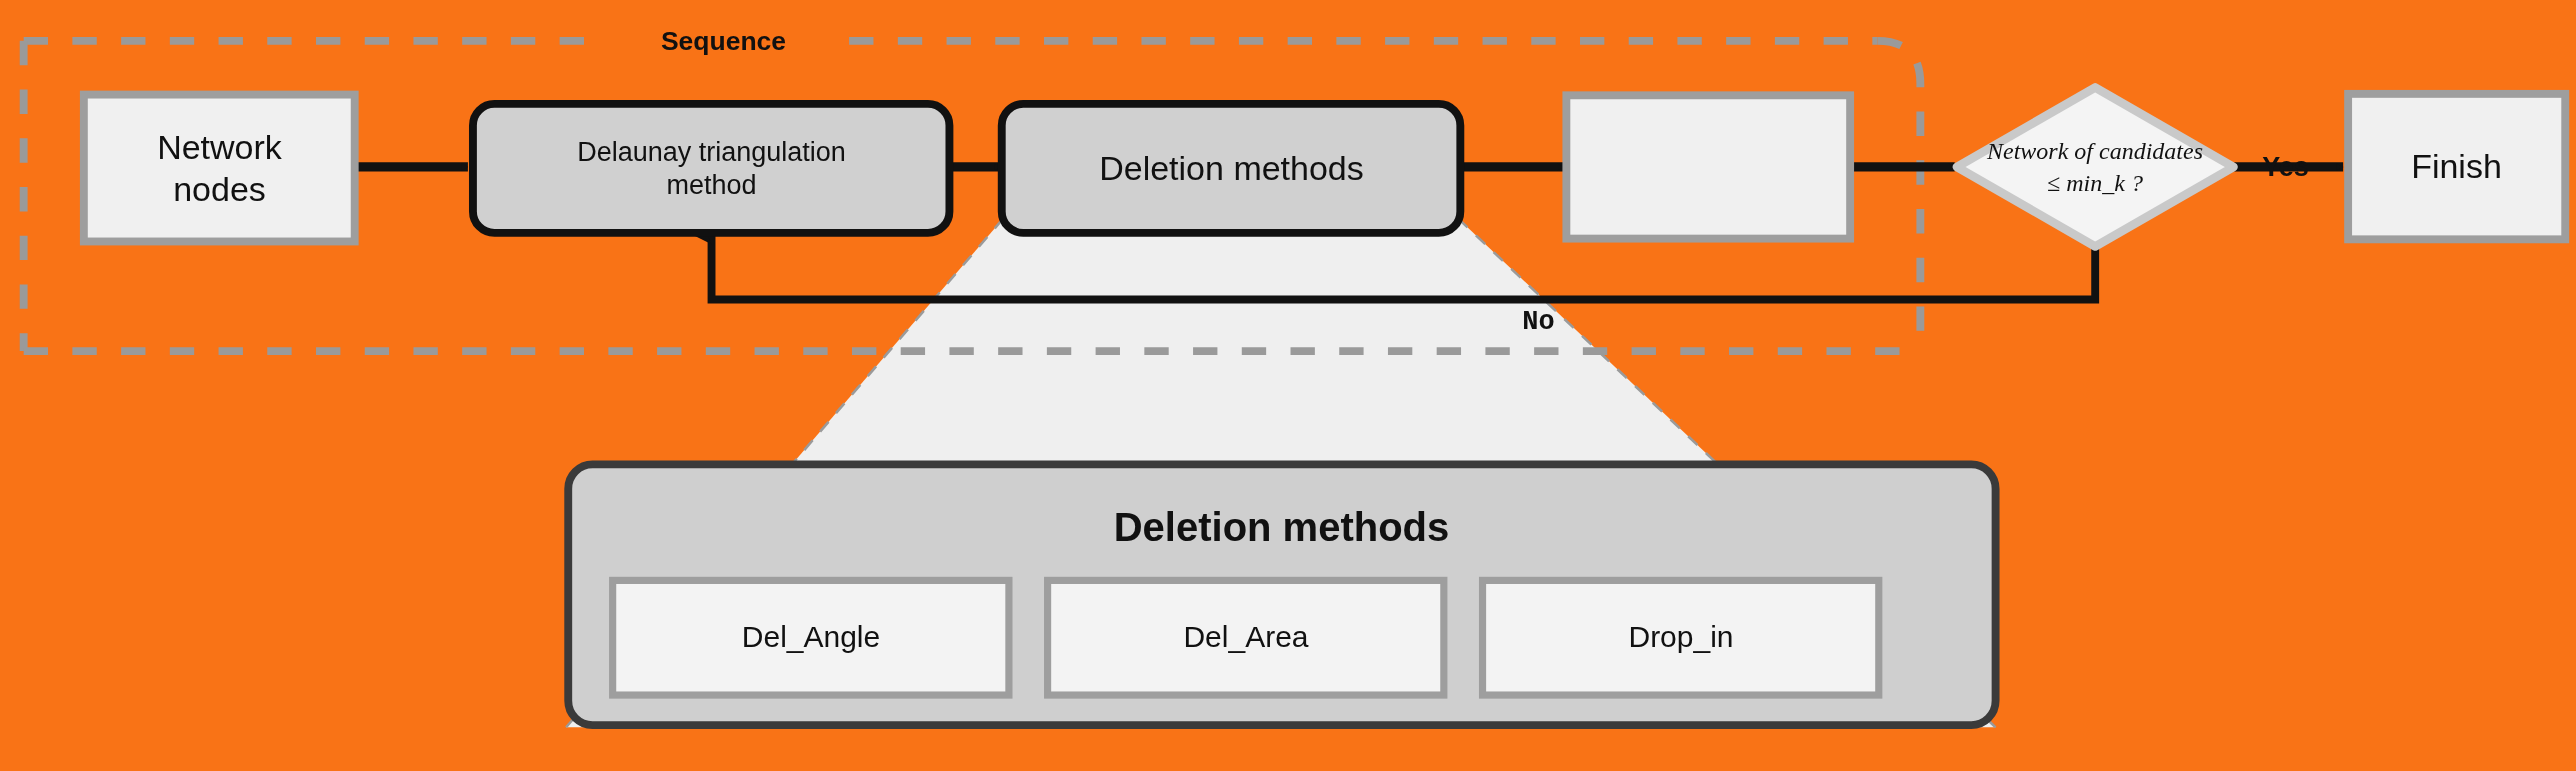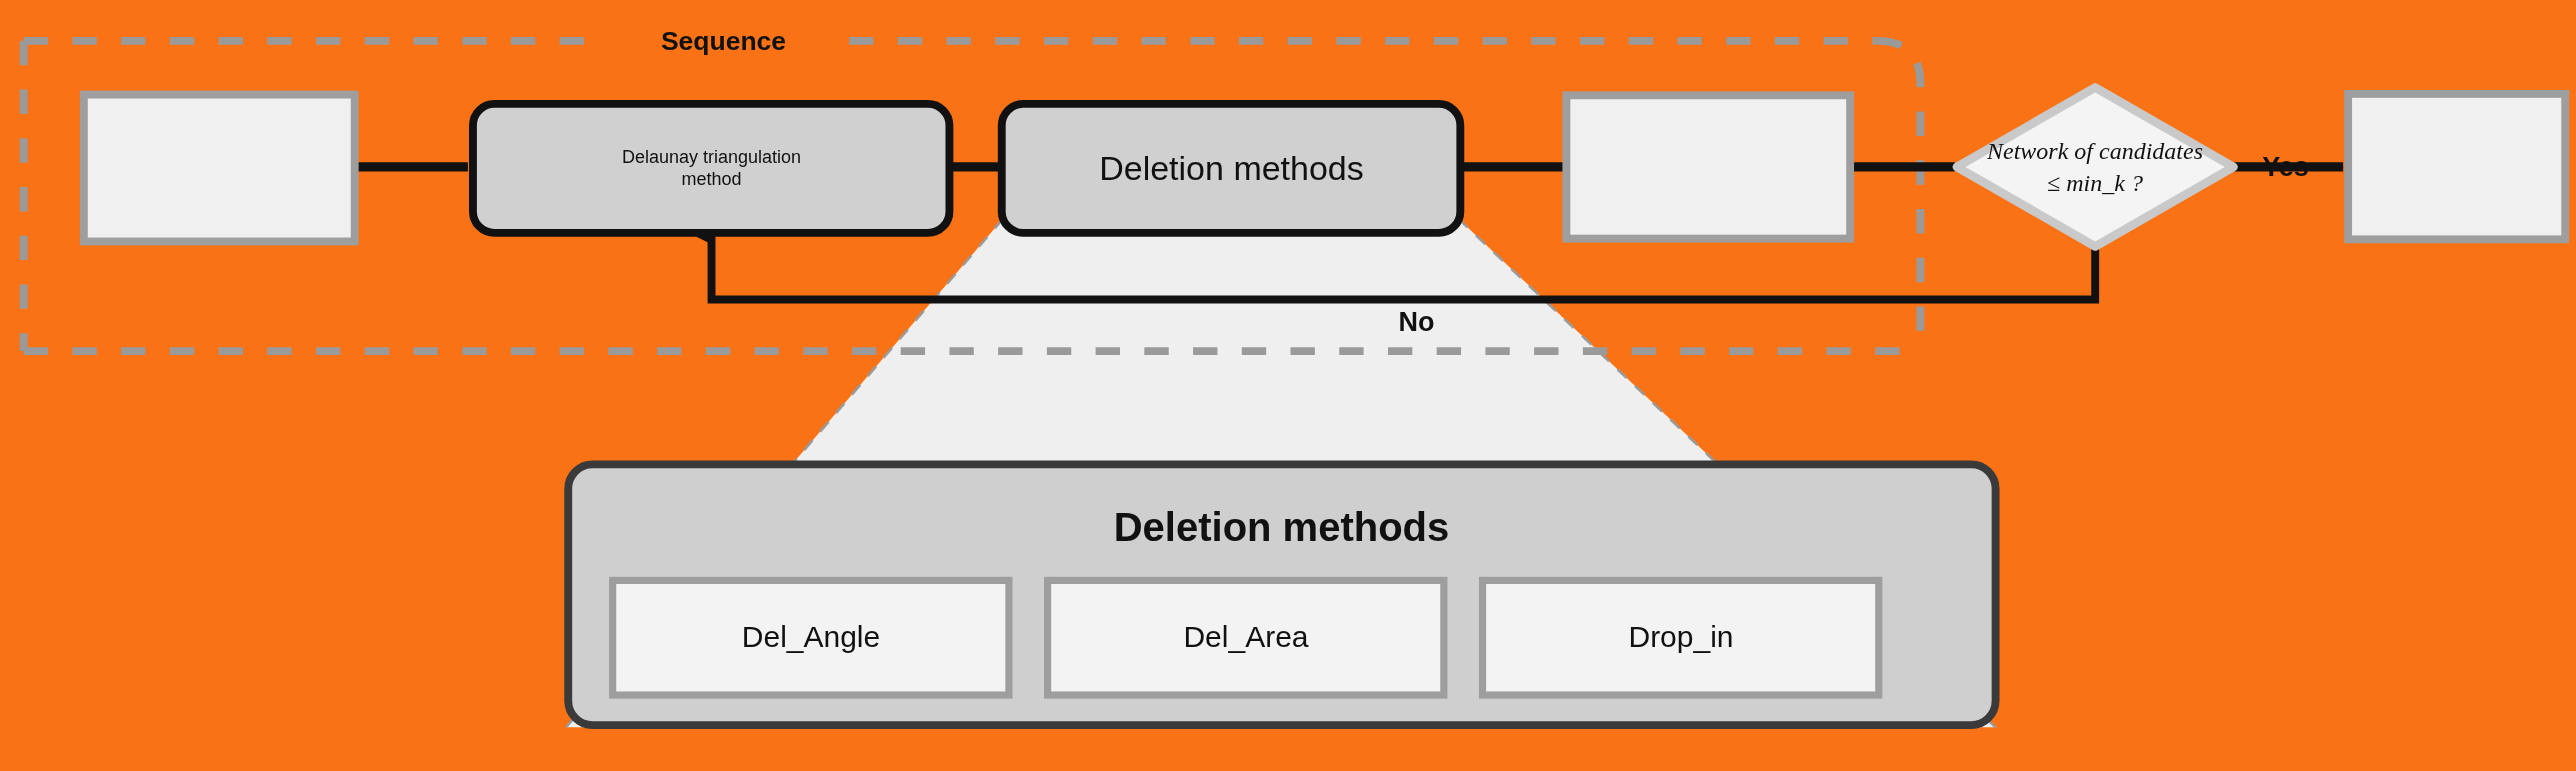--- a/index.html
+++ b/index.html
@@ -30,21 +30,21 @@
     display: flex;
     align-items: center;
     justify-content: center;
     text-align: center;
     color: #111111;
     line-height: 1.22;
     white-space: pre-line;
     pointer-events: none;
   }
   .t-node      { font-size: 34px; }
-  .t-small     { font-size: 18px; }
+  .t-small     { font-size: 27px; }
   .t-proc      { font-size: 34px; }
   .t-decision  { font-family: "Liberation Serif", serif; font-style: italic; font-size: 24px; line-height: 1.32; }
   .t-yesno     { font-size: 27px; font-weight: bold; }
   .t-seq       { font-size: 26.5px; font-weight: bold; }
   .t-paneltitle{ font-size: 40px; font-weight: bold; }
   .t-method    { font-size: 30px; }
 </style>
 </head>
 <body>
 
@@ -116,34 +116,37 @@
     <g>
       <rect x="793" y="648" width="1992" height="364" rx="34" ry="34" fill="#cfcfcf" stroke="#3a3a3a" stroke-width="11"></rect>
       <rect x="855" y="810" width="553" height="160" fill="#f3f3f3" stroke="#9e9e9e" stroke-width="10"></rect>
       <rect x="1462" y="810" width="553" height="160" fill="#f3f3f3" stroke="#9e9e9e" stroke-width="10"></rect>
       <rect x="2069" y="810" width="553" height="160" fill="#f3f3f3" stroke="#9e9e9e" stroke-width="10"></rect>
     </g>
   </svg>
 
   <div class="lbl t-seq" style="left:616px; top:24px; width:215px; height:34px;">Sequence</div>
 
+  <div class="lbl t-node" style="left:84px; top:95px; width:271px; height:147px;">Network
+nodes</div>
 
   <div class="lbl t-small" style="left:473px; top:104px; width:477px; height:129px;">Delaunay triangulation
 method</div>
 
   <div class="lbl t-proc" style="left:1002px; top:104px; width:459px; height:129px;">Deletion methods</div>
 
 
   <div class="lbl t-decision" style="left:1946px; top:128px; width:298px; height:79px;">Network of candidates
 ≤ min_k ?</div>
 
+  <div class="lbl t-node" style="left:2348px; top:94px; width:217px; height:145px;">Finish</div>
 
   <div class="lbl t-yesno" style="left:2239px; top:111px; width:93px; height:32px;margin-top:40px;">Yes</div>
 
-  <div class="lbl t-yesno" style="left:1370px; top:306px; width:93px; height:32px;">No</div>
+  <div class="lbl t-yesno" style="left:1492px; top:306px; width:93px; height:32px;font-family:Liberation Mono, monospace;">No</div>
 
   <div class="lbl t-paneltitle" style="left:568px; top:502px; width:1427px; height:50px;">Deletion methods</div>
 
   <div class="lbl t-method" style="left:613px; top:580px; width:396px; height:115px;">Del_Angle</div>
 
   <div class="lbl t-method" style="left:1483px; top:580px; width:396px; height:115px;">Drop_in</div>
 
   <div class="lbl t-method" style="left:1048px; top:580px; width:396px; height:115px;">Del_Area</div>
 
 </div>

